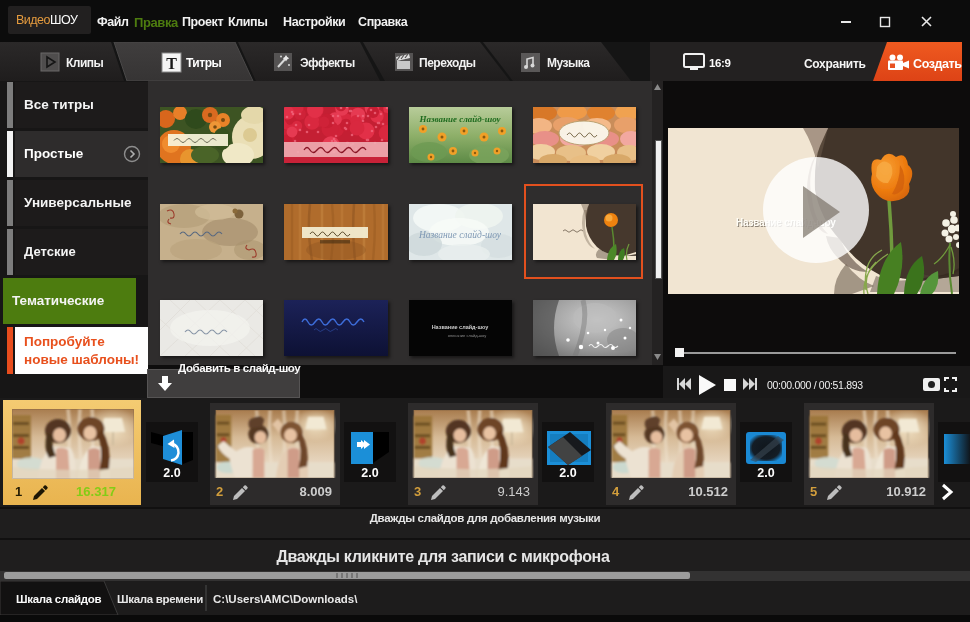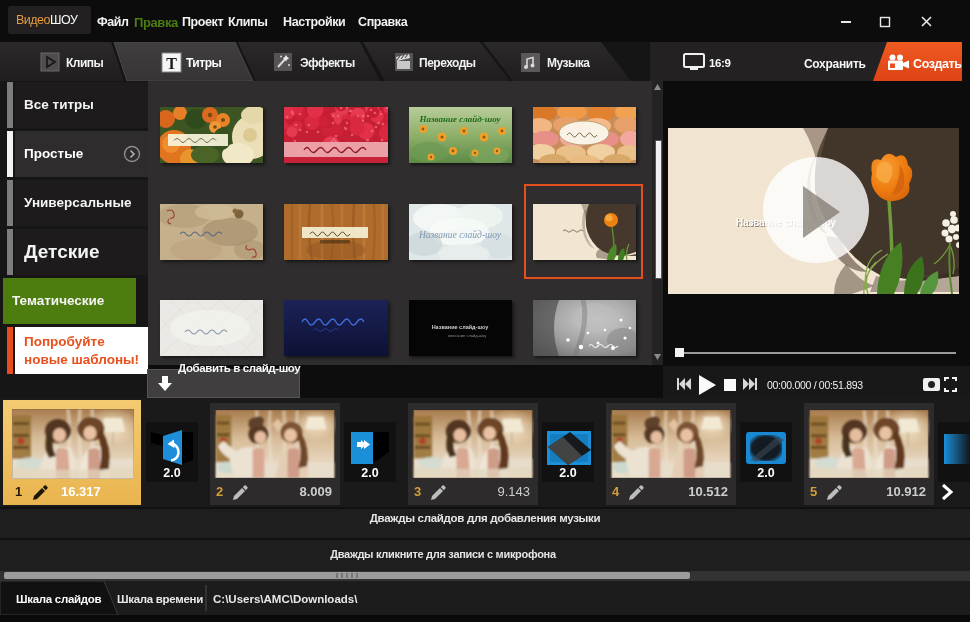--- a/index.html
+++ b/index.html
@@ -106,21 +106,21 @@
 <div class="abs" style="left:15px;top:82px;width:133px;height:46px;background:#1d1b1b;color:#f4f4f4;font-size:13.5px;font-weight:bold;line-height:46px;padding-left:9px;box-sizing:border-box;">Все титры</div>
 <div class="abs" style="left:7px;top:131px;width:6px;height:46px;background:#f2f2f2;"></div>
 <div class="abs" style="left:15px;top:131px;width:133px;height:46px;background:#2e2c2c;color:#ffffff;font-size:13.5px;font-weight:bold;line-height:46px;padding-left:9px;box-sizing:border-box;">Простые</div>
 <svg class="abs" style="left:123px;top:145px;" width="18" height="18" viewBox="0 0 18 18">
   <circle cx="9" cy="9" r="7.5" fill="none" stroke="#8d8d8d" stroke-width="1.4"></circle>
   <path d="M7.5 5.5 L11 9 L7.5 12.5" fill="none" stroke="#b0b0b0" stroke-width="1.6"></path>
 </svg>
 <div class="abs" style="left:7px;top:180px;width:6px;height:46px;background:#7d7d7d;"></div>
 <div class="abs" style="left:15px;top:180px;width:133px;height:46px;background:#1d1b1b;color:#f4f4f4;font-size:13.5px;font-weight:bold;line-height:46px;padding-left:9px;box-sizing:border-box;">Универсальные</div>
 <div class="abs" style="left:7px;top:229px;width:6px;height:46px;background:#7d7d7d;"></div>
-<div class="abs" style="left:15px;top:229px;width:133px;height:46px;background:#1d1b1b;color:#f4f4f4;font-size:19px;font-weight:bold;line-height:46px;padding-left:9px;box-sizing:border-box;">Детские</div>
+<div class="abs" style="left:15px;top:229px;width:133px;height:46px;background:#1d1b1b;color:#f4f4f4;font-size:13px;font-weight:bold;line-height:46px;padding-left:9px;box-sizing:border-box;">Детские</div>
 <div class="abs" style="left:7px;top:278px;width:6px;height:46px;background:#7d7d7d;"></div>
 <div class="abs" style="left:3px;top:278px;width:133px;height:46px;background:#4d7c0f;color:#f4f4f4;font-size:13.5px;font-weight:bold;line-height:46px;padding-left:9px;box-sizing:border-box;">Тематические</div>
 <div class="abs" style="left:7px;top:327px;width:6px;height:47px;background:#e84d1d;"></div>
 <div class="abs" style="left:15px;top:327px;width:133px;height:47px;background:#ffffff;color:#e8501d;font-size:13.5px;font-weight:bold;line-height:18px;padding:6px 0 0 9px;box-sizing:border-box;">Попробуйте<br>новые шаблоны!</div>
 
 <div class="abs" style="left:148px;top:81px;width:515px;height:284px;background:#2f2d2d;"></div>
 <div class="abs" style="left:148px;top:365px;width:515px;height:33px;background:#0e0d0d;"></div>
 
 <div class="abs" style="left:652px;top:81px;width:11px;height:284px;background:#242222;"></div>
 <div class="abs" style="left:655px;top:140px;width:7px;height:139px;background:#f1f1f1;border:1px solid #555;box-sizing:border-box;"></div>
@@ -612,21 +612,21 @@
 <svg class="abs" style="left:12px;top:409px;" width="122" height="70">
     <use href="#girls"></use>
   </svg>
 <div class="abs" style="left:15px;top:484px;font-size:13px;font-weight:bold;color:#241c04;">1</div>
 <svg class="abs" style="left:32px;top:484px;" width="17" height="17" viewBox="0 0 17 17">
     <g fill="#1d1604">
       <path d="M2 12 L10 4 L13 7 L5 15 L1 16 Z"></path>
       <path d="M10.8 3.2 l1.6 -1.6 a1.1 1.1 0 0 1 1.6 0 l1.4 1.4 a1.1 1.1 0 0 1 0 1.6 l-1.6 1.6 Z"></path>
     </g>
   </svg>
-<div class="abs" style="left:61px;top:484px;width:70px;text-align:left;font-size:13px;font-weight:bold;color:#ffffff;">16.317</div>
+<div class="abs" style="left:61px;top:484px;width:70px;text-align:center;font-size:13px;font-weight:bold;color:#84cc16;">16.317</div>
 
 <div class="abs" style="left:146px;top:422px;width:52px;height:60px;background:#121111;"></div>
 <div class="abs" style="left:344px;top:422px;width:52px;height:60px;background:#121111;"></div>
 <div class="abs" style="left:542px;top:422px;width:52px;height:60px;background:#121111;"></div>
 <div class="abs" style="left:740px;top:422px;width:52px;height:60px;background:#121111;"></div>
 <div class="abs" style="left:938px;top:422px;width:32px;height:60px;background:#121111;"></div>
 
 <svg class="abs" style="left:150px;top:430px;" width="44" height="36" viewBox="0 0 44 36">
   <polygon points="1,2 20,7 20,18 1,13" fill="#000"></polygon>
   <polygon points="25,2 43,2 43,30 33,34" fill="#000"></polygon>
@@ -730,21 +730,21 @@
   </svg>
 <div class="abs" style="left:854px;top:484px;width:72px;text-align:right;font-size:13px;font-weight:bold;color:#cdcdcd;">10.912</div>
 
 <svg class="abs" style="left:940px;top:483px;" width="14" height="18" viewBox="0 0 14 18">
   <path d="M3 2 L11 9 L3 16" fill="none" stroke="#ffffff" stroke-width="3"></path>
 </svg>
 
 <div class="abs" style="left:0;top:507px;width:970px;height:31px;background:#1f1e1e;border-top:2px solid #111010;box-sizing:border-box;"></div>
 <div class="abs" style="left:0;top:512px;width:970px;text-align:center;font-size:11.5px;font-weight:bold;color:#e5e5e5;letter-spacing:-0.3px;">Дважды слайдов для добавления музыки</div>
 <div class="abs" style="left:0;top:538px;width:970px;height:33px;background:#1f1e1e;border-top:2px solid #111010;box-sizing:border-box;"></div>
-<div class="abs" style="left:0;top:548px;width:886px;text-align:center;font-size:11px;font-weight:bold;color:#e5e5e5;letter-spacing:-0.3px;">Дважды кликните для записи с микрофона</div>
+<div class="abs" style="left:0;top:548px;width:886px;text-align:center;font-size:16px;font-weight:bold;color:#e5e5e5;letter-spacing:-0.3px;">Дважды кликните для записи с микрофона</div>
 
 <div class="abs" style="left:0;top:571px;width:970px;height:10px;background:#333232;"></div>
 <div class="abs" style="left:4px;top:572px;width:686px;height:7px;background:#9c9c9c;border-radius:2px;"></div>
 <svg class="abs" style="left:335px;top:572px;" width="24" height="7">
     <g stroke="#6a6a6a" stroke-width="1.5">
       <path d="M2 1 v5 M7 1 v5 M12 1 v5 M17 1 v5 M22 1 v5"></path>
     </g>
   </svg>
 
 <div class="abs" style="left:0;top:581px;width:970px;height:34px;background:#1d1c1c;"></div>

